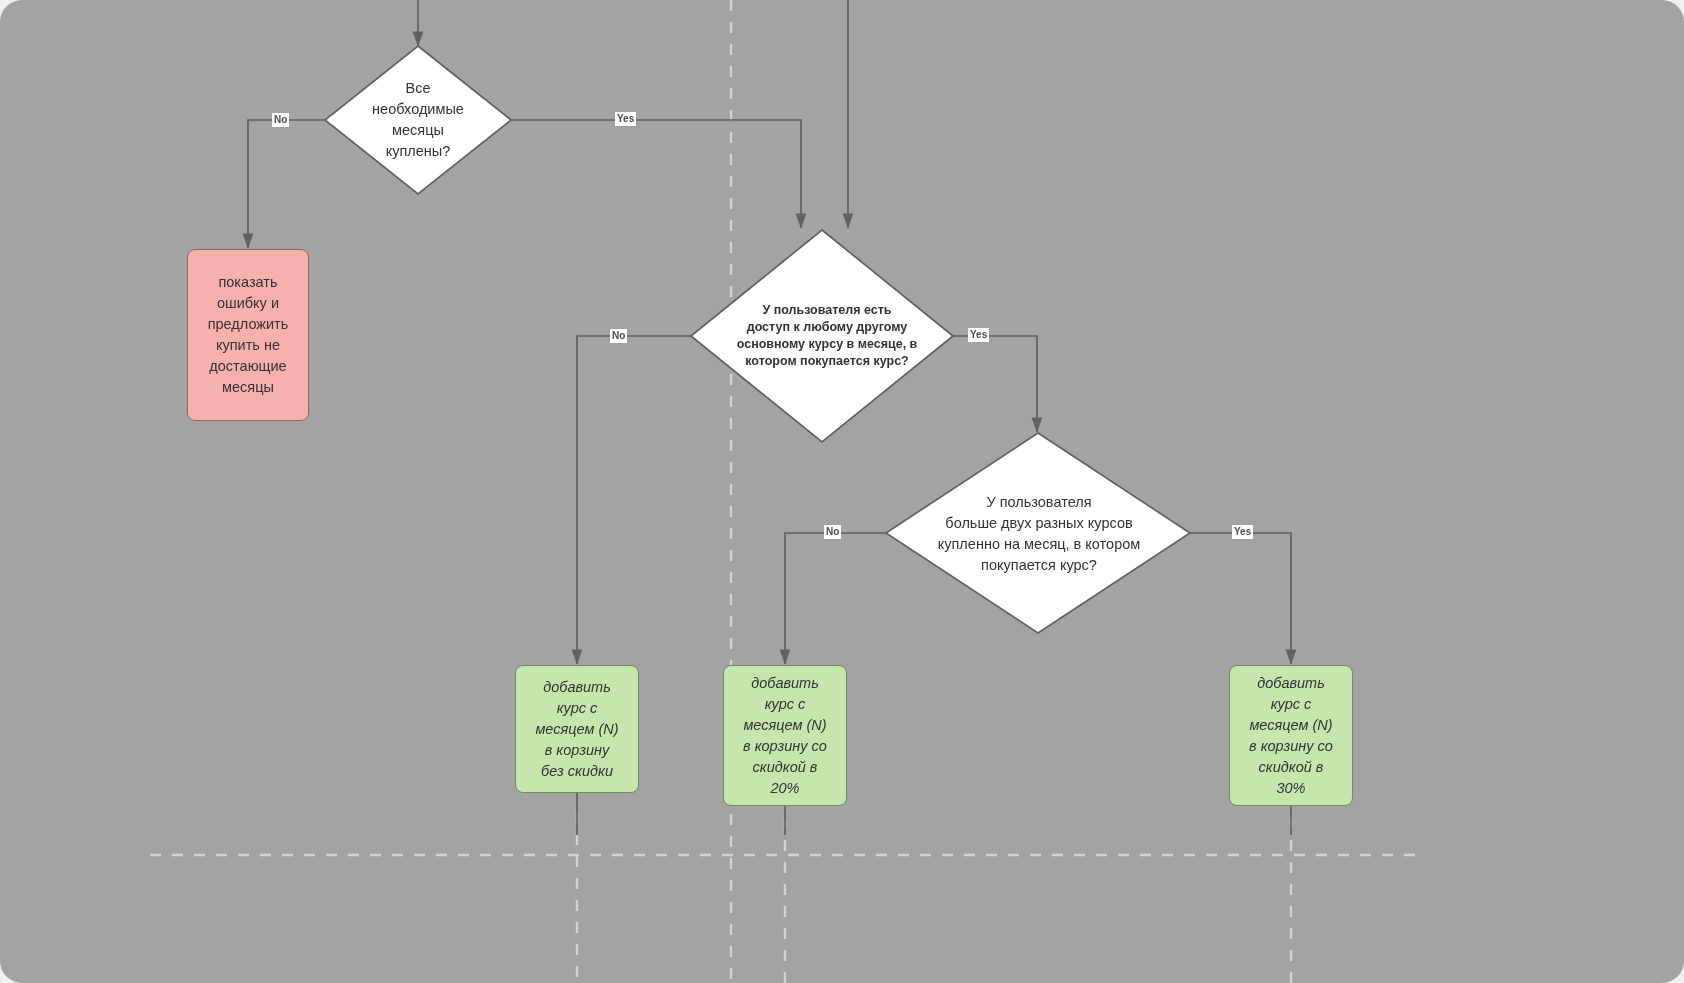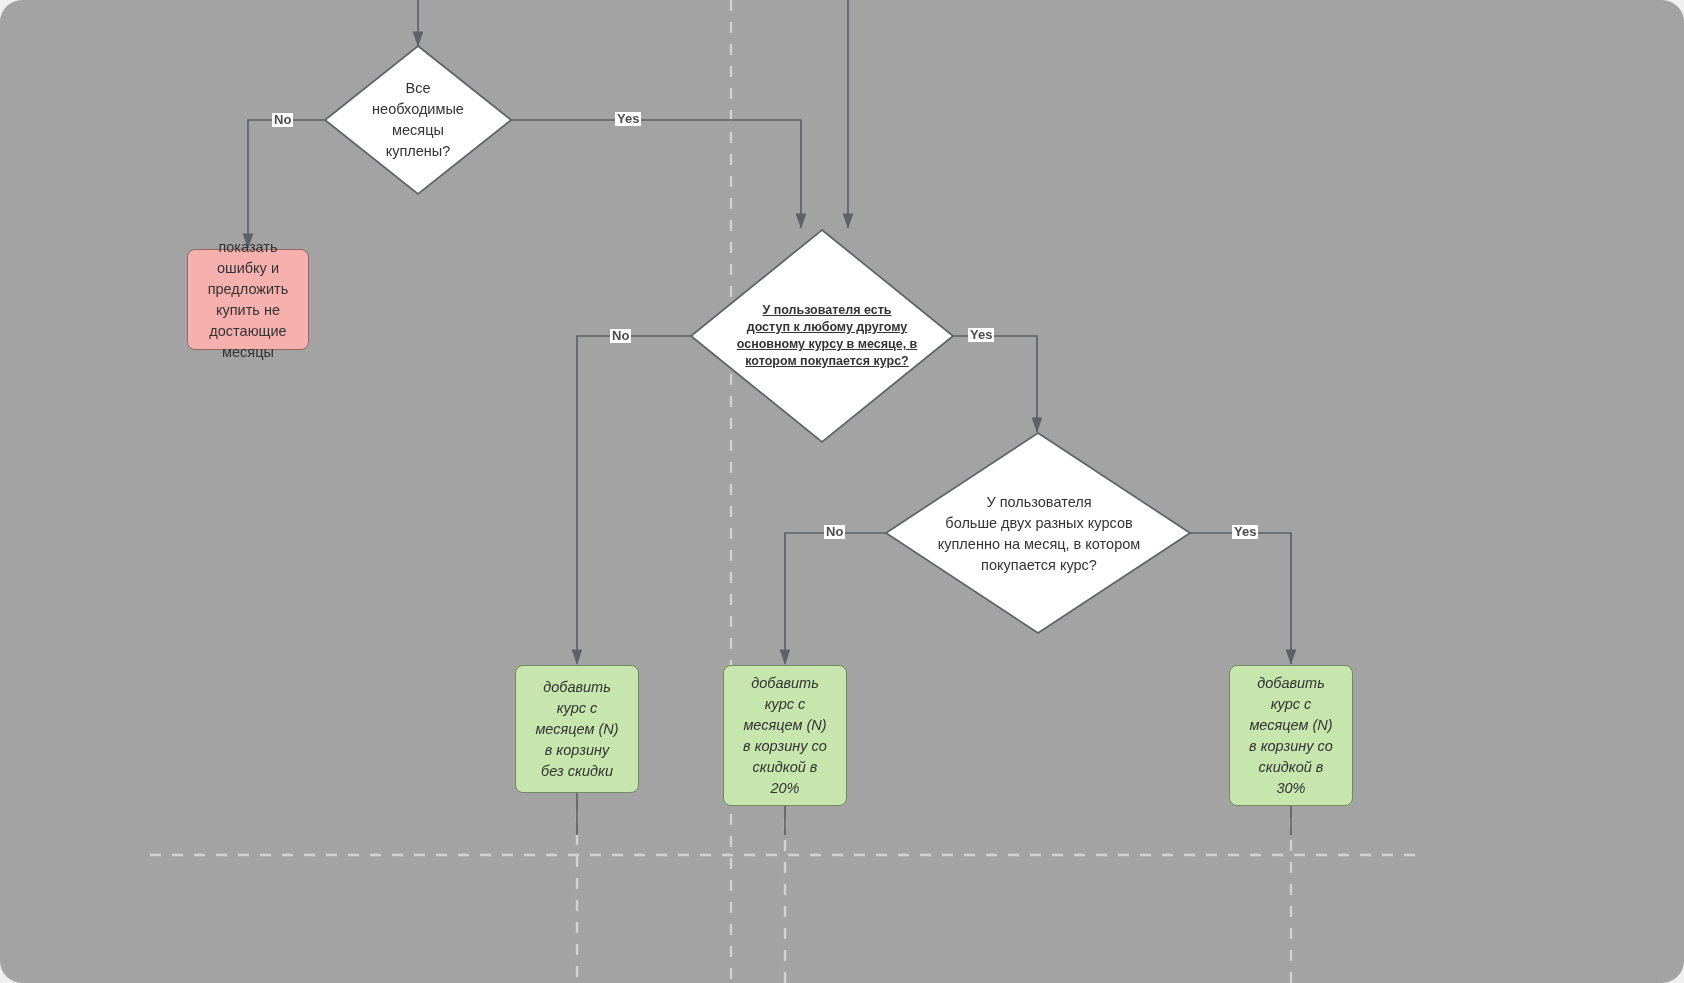--- a/index.html
+++ b/index.html
@@ -55,21 +55,21 @@
     justify-content: center;
     text-align: center;
     color: #333333;
     pointer-events: none;
   }
   .dl-1 { font-size: 14.5px; line-height: 21px; }
   .dl-2 { font-size: 12.5px; line-height: 17px; font-weight: bold; }
   .dl-3 { font-size: 14.5px; line-height: 21px; }
   .edge-label {
     position: absolute;
-    font-size: 13px;
+    font-size: 10px;
     font-weight: bold;
     color: #4d4d4d;
     background: #ffffff;
     padding: 0 2px;
     line-height: 14px;
     white-space: nowrap;
   }
 </style>
 </head>
 <body>
@@ -122,34 +122,34 @@
   </svg>
 
   <div class="diamond-label dl-1" style="left:338px; top:64px; width:160px; height:112px;">
     <span style="white-space:pre-line;">Все
 необходимые
 месяцы
 куплены?</span>
   </div>
 
   <div class="diamond-label dl-2" style="left:718px; top:292px; width:218px; height:88px;">
-    <span style="white-space:pre-line;text-decoration:underline;">У пользователя есть
+    <span style="white-space:pre-line;">У пользователя есть
 доступ к любому другому
 основному курсу в месяце, в
 котором покупается курс?</span>
   </div>
 
   <div class="diamond-label dl-3" style="left:906px; top:488px; width:266px; height:92px;justify-content:center;">
     <span style="white-space:pre-line;">У пользователя
 больше двух разных курсов
 купленно на месяц, в котором
 покупается курс?</span>
   </div>
 
-  <div class="node proc red" style="left:187px; top:249px; width:122px; height:101px;">
+  <div class="node proc red" style="left:187px; top:249px; width:122px; height:172px;">
     <span style="white-space:pre-line;">показать
 ошибку и
 предложить
 купить не
 достающие
 месяцы</span>
   </div>
 
   <div class="node proc green" style="left:515px; top:665px; width:124px; height:128px;">
     <span style="white-space:pre-line;">добавить

